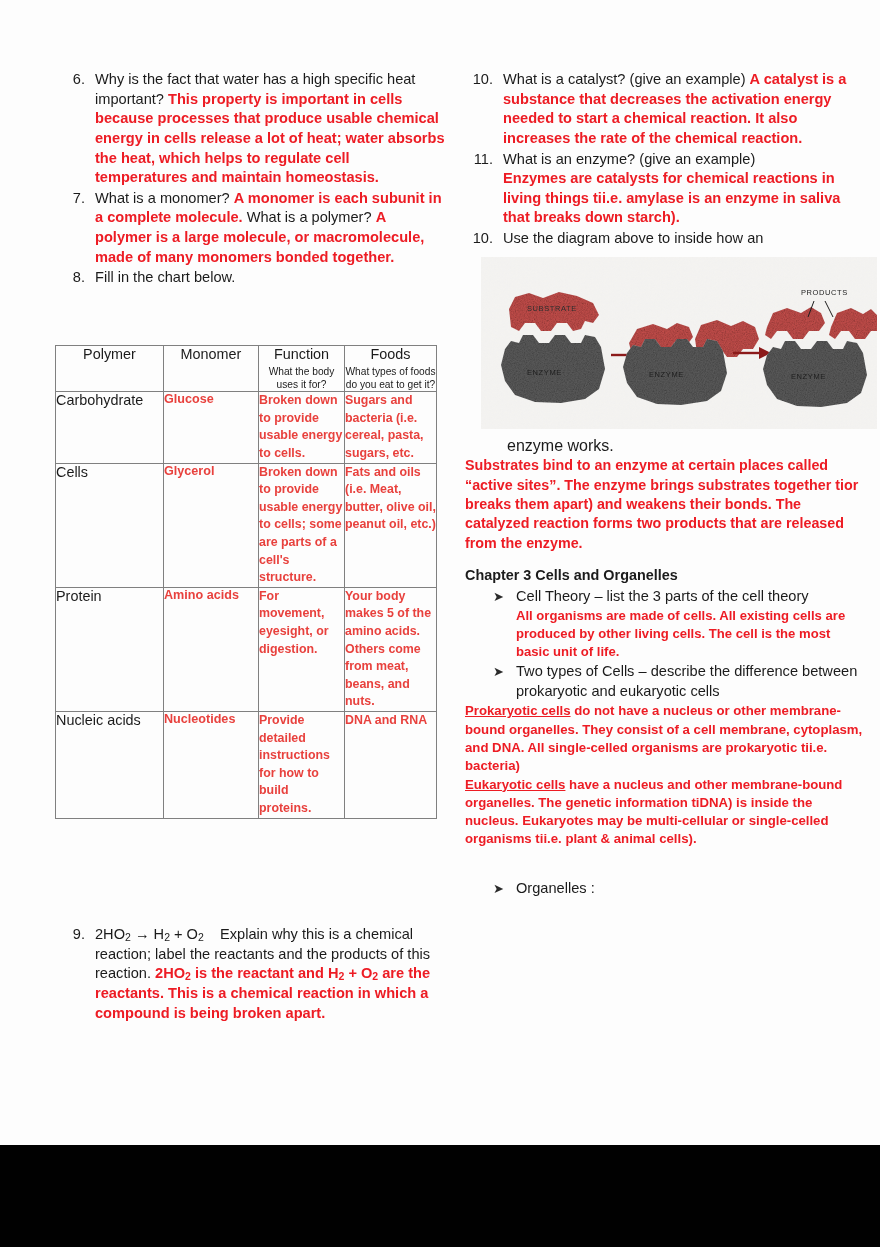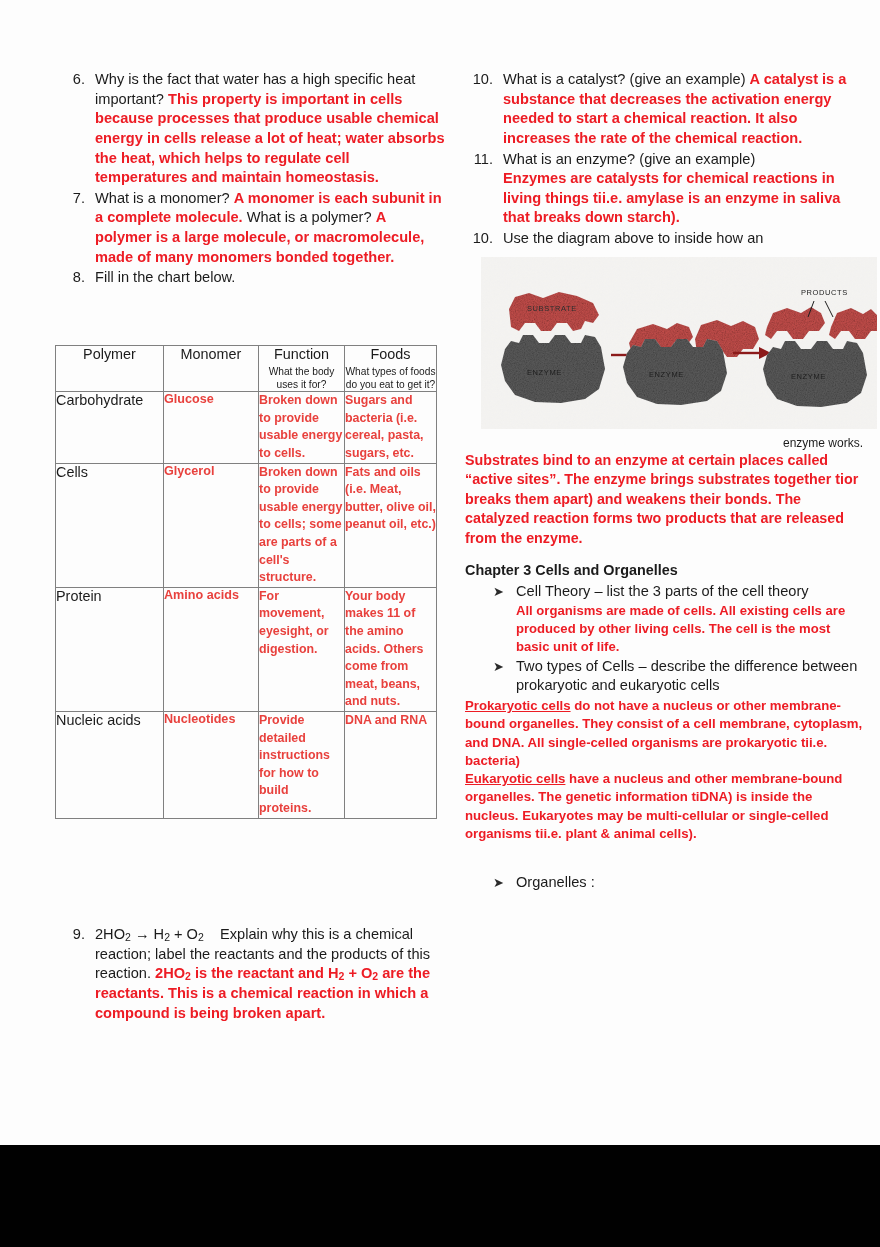--- a/index.html
+++ b/index.html
@@ -191,25 +191,24 @@
     color: #1b1b1b;
   }
   .para-ans {
     color: #ED1C24;
     font-weight: bold;
     font-size: 14.3px;
     line-height: 1.36;
     margin: 0 0 0 2px;
   }
   .caption-line {
-    font-size: 12px;
+    font-size: 16px;
     color: #1b1b1b;
     margin-left: 44px;
     line-height: 1.345;
-    text-align: right;
   }
   .spacer-20 { height: 20px; }
   .spacer-10 { height: 10px; }
   u.ul { text-decoration: underline; }
 </style>
 </head>
 <body>
 
 <div class="page">
 
@@ -274,21 +273,21 @@
         <tr>
           <td class="polymer">Cells</td>
           <td class="monomer">Glycerol</td>
           <td class="fn">Broken down to provide usable energy to cells; some are parts of a cell's structure.</td>
           <td class="food">Fats and oils (i.e.  Meat, butter, olive oil, peanut oil, etc.)</td>
         </tr>
         <tr>
           <td class="polymer">Protein</td>
           <td class="monomer">Amino acids</td>
           <td class="fn">For movement, eyesight, or digestion.</td>
-          <td class="food">Your body makes 11 of the amino acids. Others come from meat, beans, and nuts.</td>
+          <td class="food">Your body makes 5 of the amino acids. Others come from meat, beans, and nuts.</td>
         </tr>
         <tr>
           <td class="polymer">Nucleic acids</td>
           <td class="monomer">Nucleotides</td>
           <td class="fn">Provide detailed instructions for how to build proteins.</td>
           <td class="food">DNA and RNA</td>
         </tr>
       </tbody>
     </table>
   </div>

